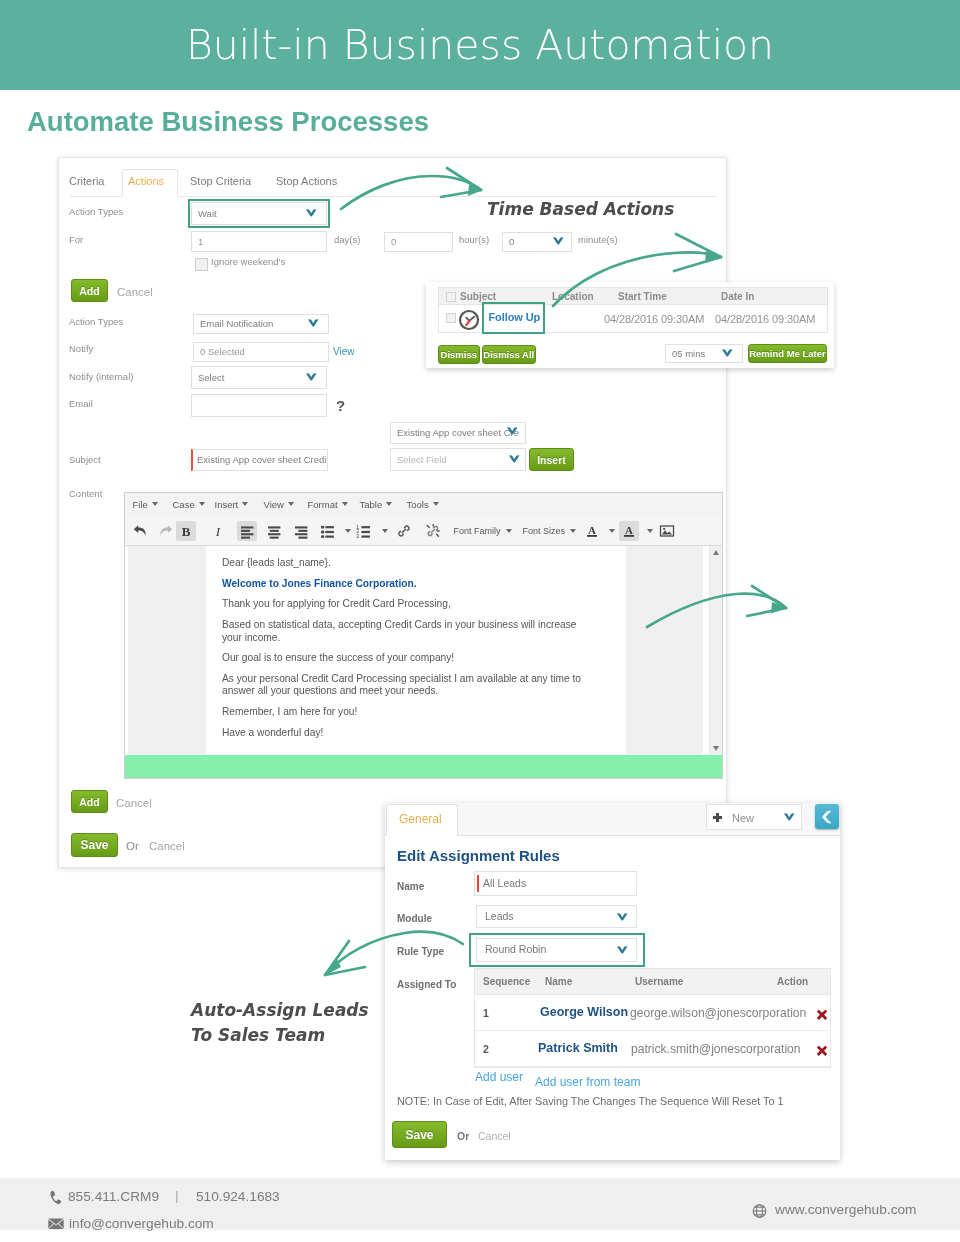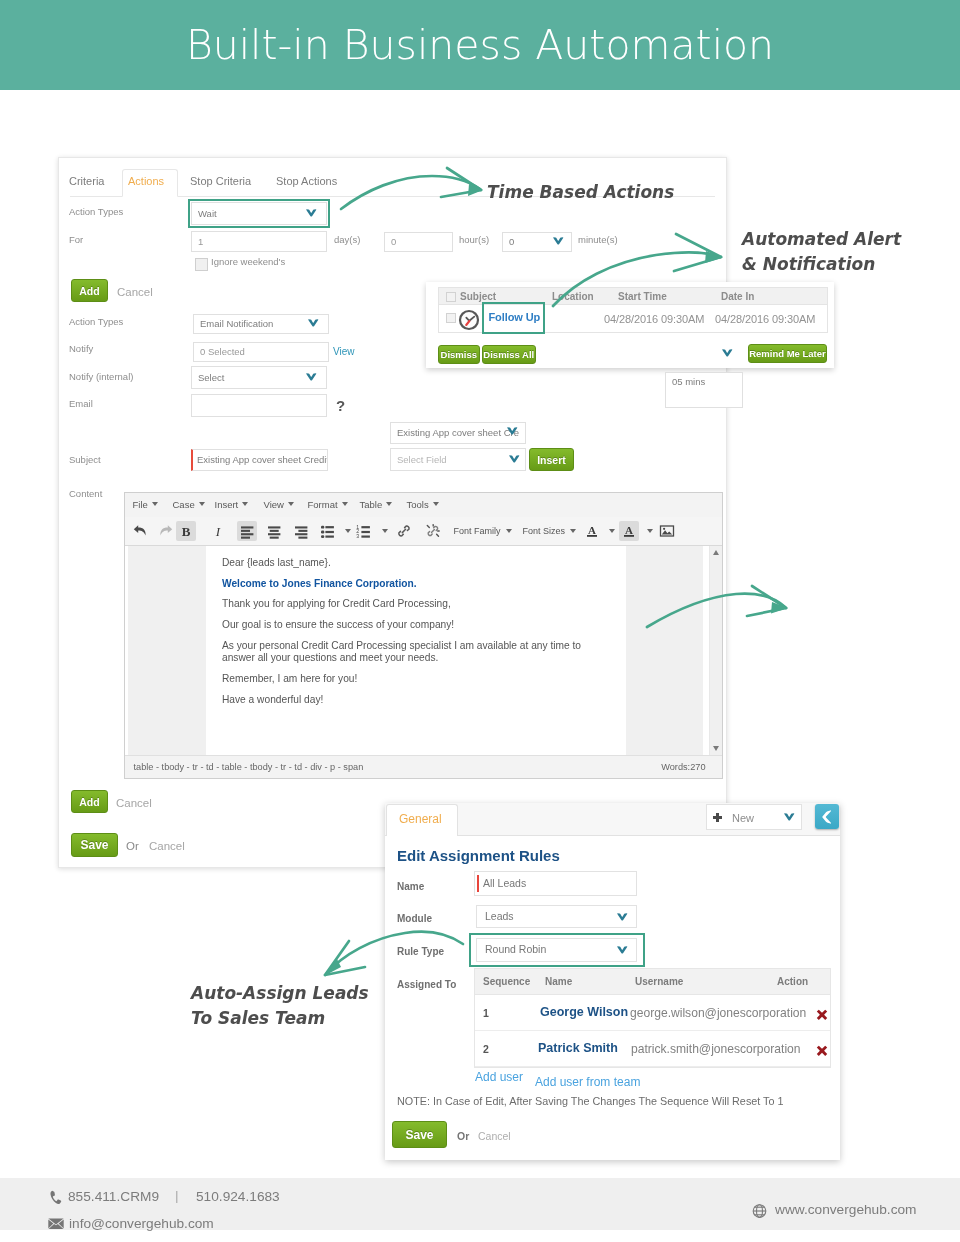--- a/index.html
+++ b/index.html
@@ -107,37 +107,38 @@
   .mce-sb-down{position:absolute;left:3px;bottom:4px;width:0;height:0;border-left:3.5px solid transparent;border-right:3.5px solid transparent;border-top:5px solid #7a7a7a;}
   .mce-text{position:absolute;left:97.5px;top:11px;width:376px;font-size:10.2px;color:#555;line-height:12.5px;}
   .mce-text p{margin:0 0 8.2px 0;}
   .mce-text p.lnk{color:#1255a0;font-weight:bold;}
   .mce-status{position:absolute;left:0;right:0;bottom:0;height:22px;background:#f3f3f3;border-top:1px solid #e0e0e0;}
   .mce-path{position:absolute;left:9px;top:6px;font-size:9.2px;color:#666;}
   .mce-words{position:absolute;right:16px;top:6px;font-size:9.2px;color:#666;}
 
   
   .ann{position:absolute;color:#4d4d4d;font-family:"DejaVu Sans",sans-serif;font-size:17px;
-       font-weight:bold;font-style:italic;line-height:25px;white-space:pre;letter-spacing:0px;}
+       font-weight:bold;font-style:italic;line-height:25px;white-space:pre;letter-spacing:0px;margin-top:17px;}
   svg.arrow{position:absolute;overflow:visible;}
 </style>
 </head>
 <body>
 
 <svg width="0" height="0" style="position:absolute">
     <defs>
       <symbol id="chev" viewBox="0 0 11 8">
         <path d="M0.5 0.2 Q-0.1 0.4 0.5 1.3 L4.3 6.9 Q5.3 8.3 6.2 6.9 L10.0 1.3 Q10.6 0.4 10.0 0.2 L8.0 0.6 Q7.2 0.8 6.8 1.5 L5.7 3.5 Q5.3 4.2 4.8 3.5 L3.7 1.5 Q3.3 0.8 2.5 0.6 Z" fill="#2b7c94"></path>
       </symbol>
     </defs>
   </svg>
 <div class="page">
   <div class="hdr">
     <div class="hdr-title">Built-in Business Automation</div>
   </div>
+  <div class="sect-title">Automate Business Processes</div>
 
   <div class="panel" id="wf-panel" style="left:58px;top:157px;width:667px;height:709px;">
 
     <div class="tabbar" style="left:11px;top:11px;width:645px;height:27px;"></div>
     <div class="tab" style="left:10px;top:17px;">Criteria</div>
     <div class="tab-active" style="left:63px;top:11px;width:56px;height:28px;"></div>
     <div class="tab-active-lbl" style="left:69px;top:17px;">Actions</div>
     <div class="tab" style="left:131px;top:17px;">Stop Criteria</div>
     <div class="tab" style="left:217px;top:17px;">Stop Actions</div>
 
@@ -348,33 +349,30 @@
             </svg>
           </div>
       </div>
       <div class="mce-body">
         <div class="mce-gutter"></div>
         <div class="mce-gutter-r"></div>
         <div class="mce-text">
           <p>Dear {leads last_name}.</p>
           <p class="lnk">Welcome to Jones Finance Corporation.</p>
           <p>Thank you for applying for Credit Card Processing,</p>
+          <p>Based on statistical data, accepting Credit Cards in your business will increase your income.</p>
           <p>Our goal is to ensure the success of your company!</p>
           <p>As your personal Credit Card Processing specialist I am available at any time to answer all your questions and meet your needs.</p>
           <p>Remember, I am here for you!</p>
           <p>Have a wonderful day!</p>
         </div>
         <div class="mce-scroll">
           <div class="mce-sb-up"></div>
           <div class="mce-sb-down"></div>
         </div>
-      </div>
-      <div class="mce-status">
-        <span class="mce-path">table - tbody - tr - td - table - tbody - tr - td - div - p - span</span>
-        <span class="mce-words">Words:270</span>
       </div>
     </div>
 
     <div class="btn-green" style="left:12px;top:632px;width:37px;height:23px;line-height:22px;">Add</div>
     <div class="cancel" style="left:57px;top:639px;">Cancel</div>
 
     <div class="btn-green" style="left:12px;top:675px;width:47px;height:24px;line-height:23px;font-size:12px;">Save</div>
     <div class="or" style="left:67px;top:682px;">Or</div>
     <div class="cancel" style="left:90px;top:682px;">Cancel</div>
   </div>
@@ -397,21 +395,21 @@
           <path d="M11.4 12.0 L8.2 16.0" stroke="#e8403f" stroke-width="2.1" stroke-linecap="round" fill="none"></path>
         </svg>
         <span class="rem-link">Follow Up</span>
         <div class="hl" style="left:43px;top:-3px;width:63px;height:32px;"></div>
         <span class="rem-td" style="left:165px;">04/28/2016 09:30AM</span>
         <span class="rem-td" style="left:276px;">04/28/2016 09:30AM</span>
       </div>
     </div>
     <div class="btn-green" style="left:11.8px;top:63.4px;width:42px;height:19px;line-height:18px;font-size:9.5px;">Dismiss</div>
     <div class="btn-green" style="left:55.8px;top:63.4px;width:54px;height:19px;line-height:18px;font-size:9.5px;">Dismiss All</div>
-    <div class="sel" style="left:239px;top:62px;width:78px;height:36px;line-height:17px;margin-top:28px;">
+    <div class="sel" style="left:239px;top:62px;width:78px;height:19px;line-height:17px;">
       <span>05 mins</span>
     </div>
     <svg class="caret" style="left:296px;top:67px;" viewBox="0 0 11 8">
         <use href="#chev"></use>
       </svg>
     <div class="btn-green" style="left:322px;top:62px;width:79px;height:19px;line-height:18px;font-size:9.5px;">Remind Me Later</div>
   </div>
 
   <div class="ar-panel" style="left:385px;top:803px;width:455px;height:357px;">
     <div class="ar-tabbar"></div>
@@ -507,22 +505,20 @@
       <path stroke="none" d="M772 602 L788 608 L771 613.5 Z"></path>
 
       <path fill="none" d="M327 973 C343 955 372 938 405 933 C430 929 450 935 463 944"></path>
       <path fill="none" d="M349 941 L325 975"></path>
       <path fill="none" d="M365 967 L325 975"></path>
       <path stroke="none" d="M337 959 L324 976 L341 967 Z"></path>
     </g>
   </svg>
 
   <div class="ann" style="left:487px;top:180px;">Time Based Actions</div>
-  <div class="ann" style="left:742px;top:227px;">Automated Alert
-&amp; Notification</div>
   <div class="ann" style="left:191px;top:981px;">Auto-Assign Leads
 To Sales Team</div>
 
   <div class="ftr">
     <svg class="ft-ico" style="left:50px;top:12px;width:12px;height:15px;" viewBox="0 0 12 15">
       <path d="M2.3 0.8 C1.0 1.4 0.3 2.6 0.5 4.3 C0.9 7.6 3.0 11.0 5.9 13.0 C7.3 14.0 8.6 14.3 9.6 13.8 C10.3 13.4 10.8 12.6 11.2 11.6 C11.4 11.1 11.2 10.7 10.7 10.5 L8.6 9.6 C8.1 9.4 7.7 9.5 7.4 9.9 L6.7 10.9 C6.5 11.2 6.2 11.2 5.9 11.0 C4.6 10.0 3.5 8.5 2.9 6.9 C2.8 6.6 2.9 6.3 3.2 6.2 L4.3 5.8 C4.8 5.6 5.0 5.2 4.9 4.7 L4.5 2.4 C4.4 1.9 4.1 1.6 3.6 1.6 Z" fill="#757575"></path>
     </svg>
     <span class="ft-txt" style="left:68px;top:10px;">855.411.CRM9</span>
     <span class="ft-sep" style="left:175px;top:10px;">|</span>
     <span class="ft-txt" style="left:196px;top:10px;">510.924.1683</span>

